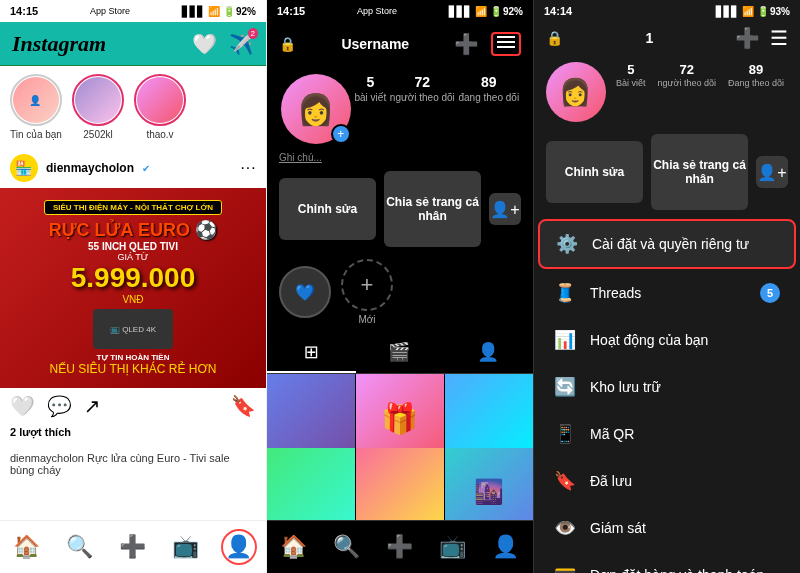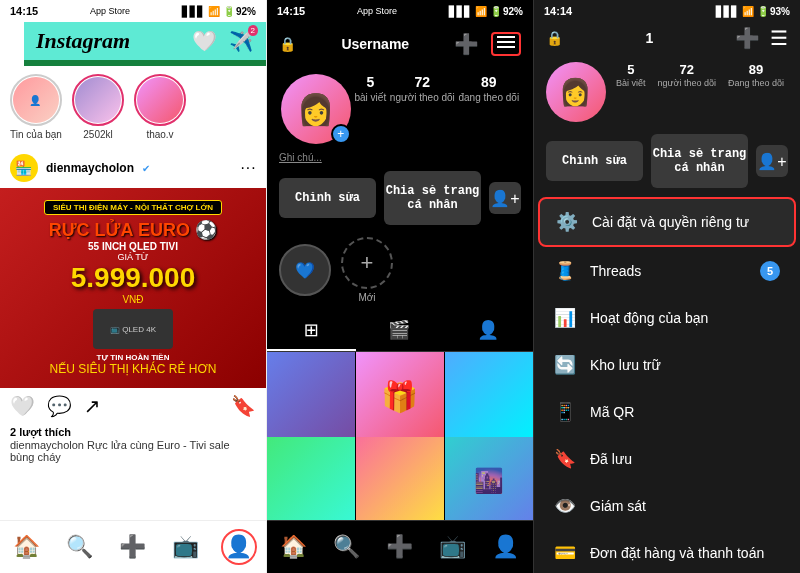--- a/index.html
+++ b/index.html
@@ -69,21 +69,21 @@
     }
 
     
     .top-nav {
       display: flex;
       justify-content: space-between;
       align-items: center;
       padding: 6px 12px;
       height: 44px;
     }
-    .top-nav.light { background: #5eead4; border-bottom: 6px solid #15803d; margin-left: 24px; }
+    .top-nav.light { background: #14b8a6; border-bottom: 1px solid #15803d; }
     .top-nav.dark { background: #000; }
 
     .instagram-logo {
       font-family: serif;
       font-size: 22px;
       font-style: italic;
       font-weight: bold;
       color: #000;
     }
 
@@ -262,21 +262,21 @@
       font-size: 20px;
     }
 
     
     .post-info {
       padding: 2px 10px 4px;
       background: #fff;
       font-size: 11px;
     }
     .likes-count { font-weight: 600; }
-    .caption { color: #333; margin-top: 1px; }
+    .caption { color: #333; margin-top: 14px; }
 
     
     .bottom-nav {
       margin-top: auto;
       display: flex;
       justify-content: space-around;
       align-items: center;
       padding: 8px 0;
       border-top: 1px solid #eee;
       background: #fff;
@@ -342,26 +342,25 @@
       gap: 8px;
       padding: 4px 12px;
       align-items: center;
     }
     .profile-btn {
       flex: 1;
       background: #3a3a3a;
       color: #fff;
       border: none;
       border-radius: 6px;
-      padding: 13px 0;
+      padding: 24px 0;
       font-size: 12px;
       font-weight: 600;
       cursor: pointer;
       text-align: center;
-      font-family: Liberation Mono, monospace;
     }
     .profile-btn-small {
       width: 32px;
       height: 32px;
       background: #3a3a3a;
       color: #fff;
       border: none;
       border-radius: 6px;
       font-size: 16px;
       cursor: pointer;

